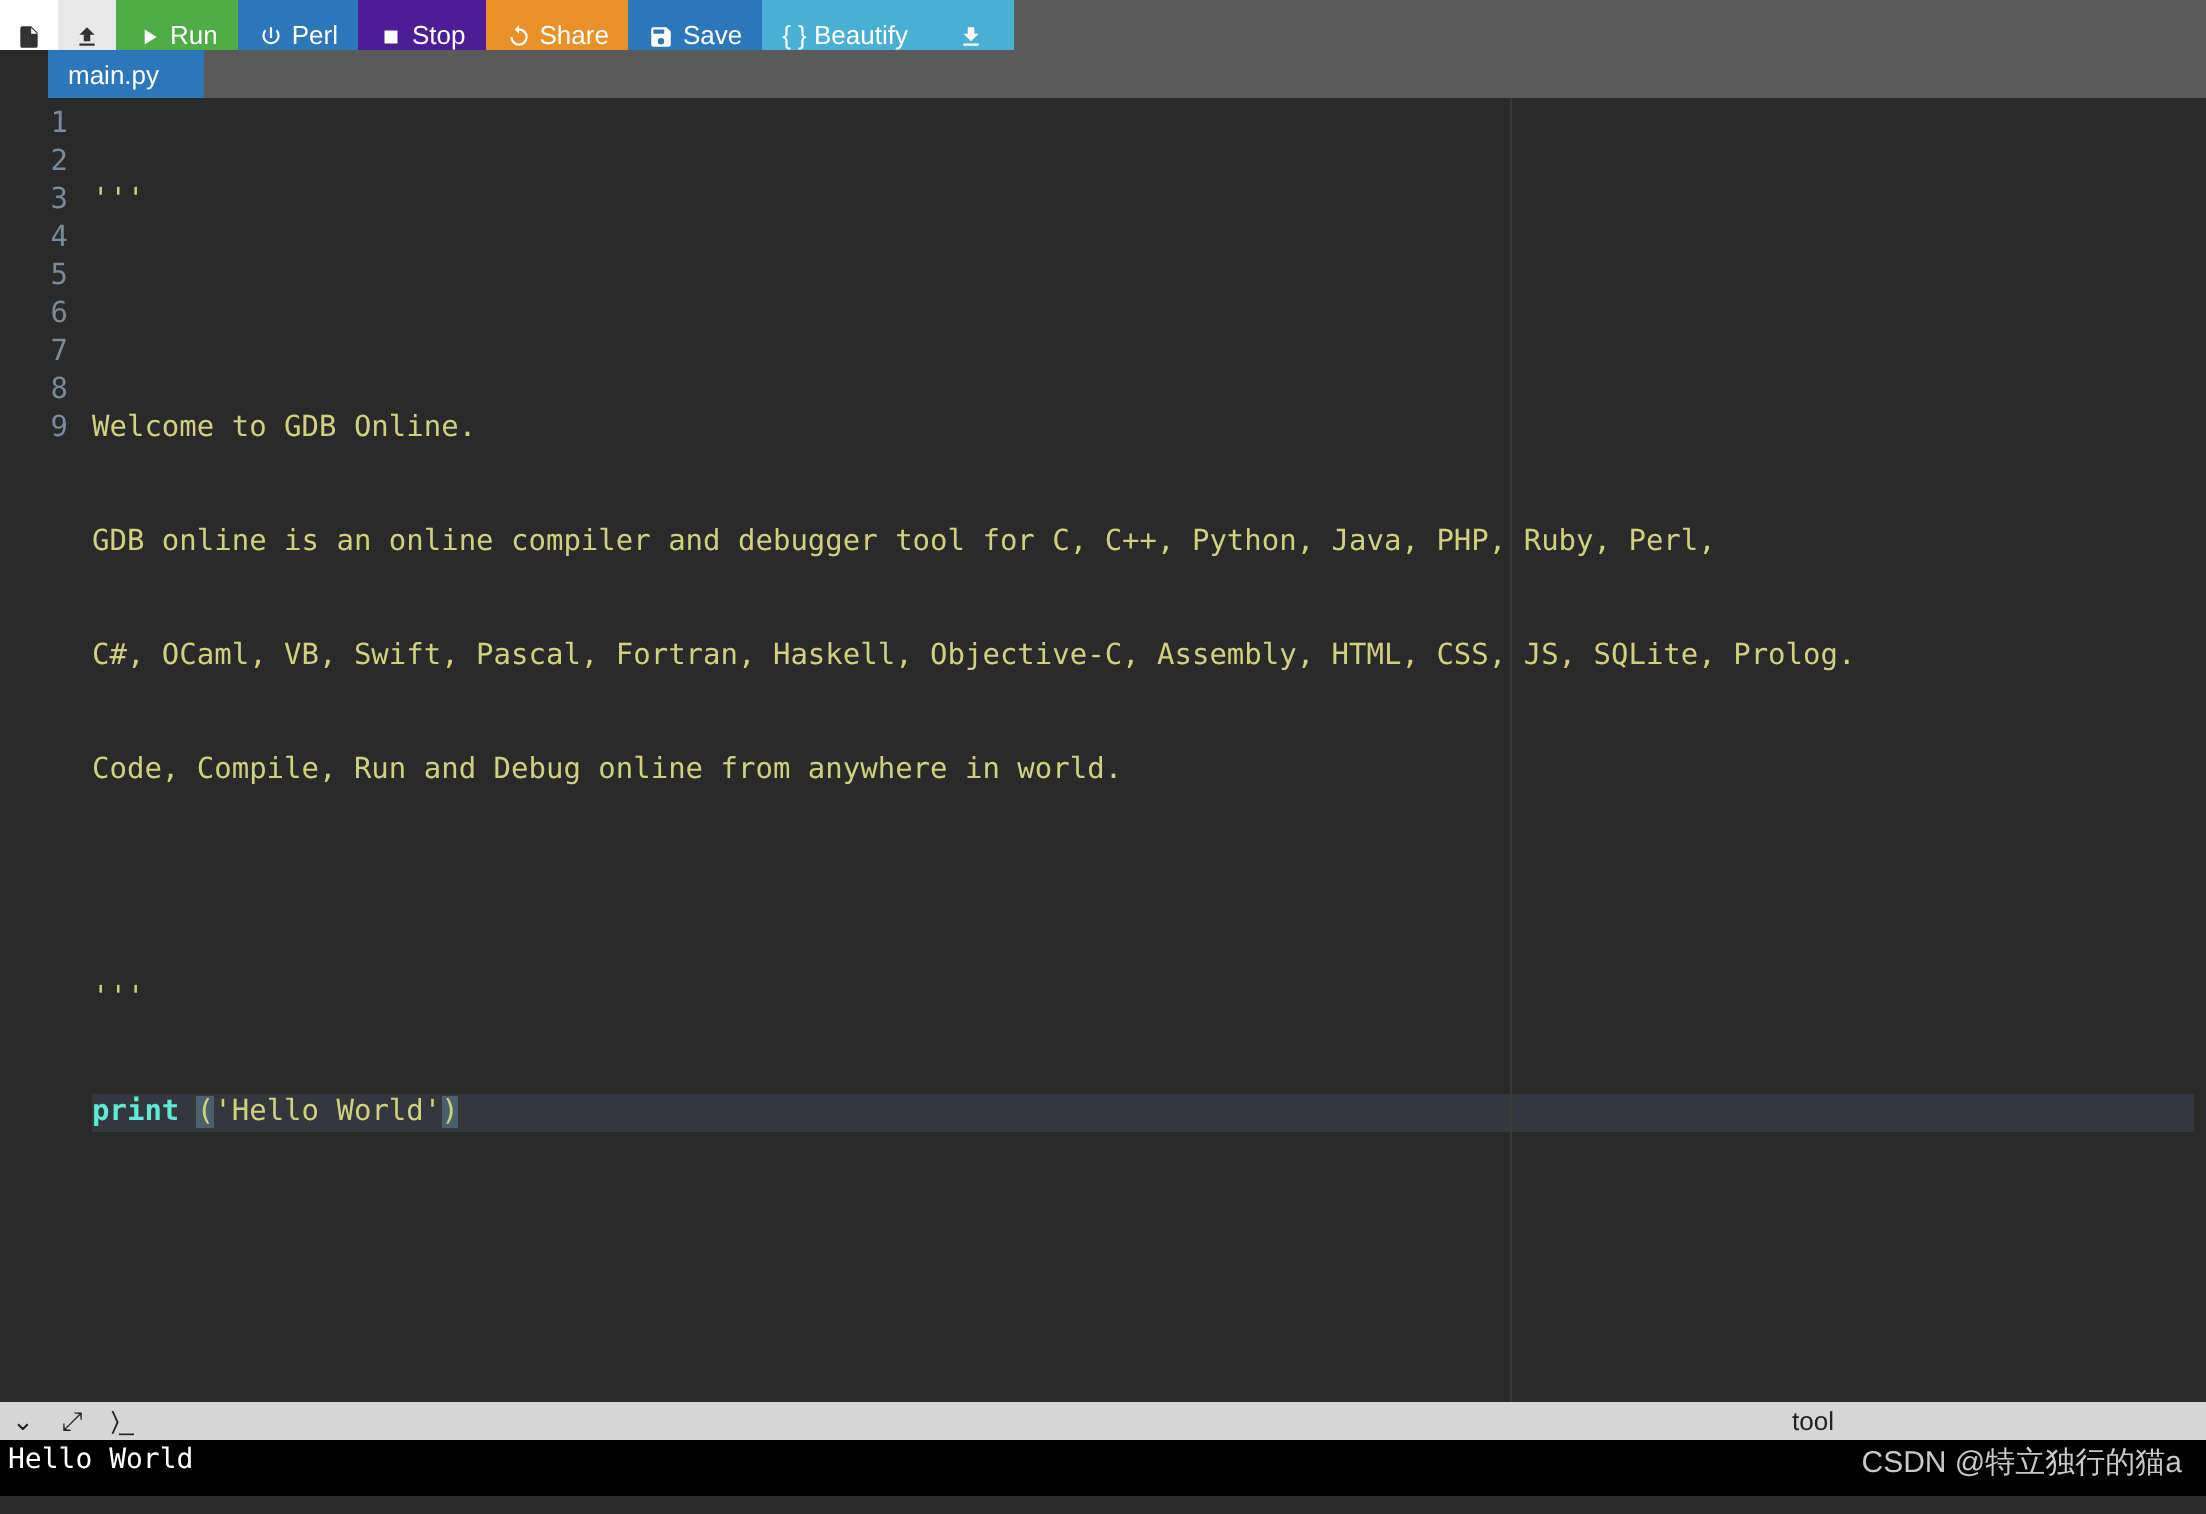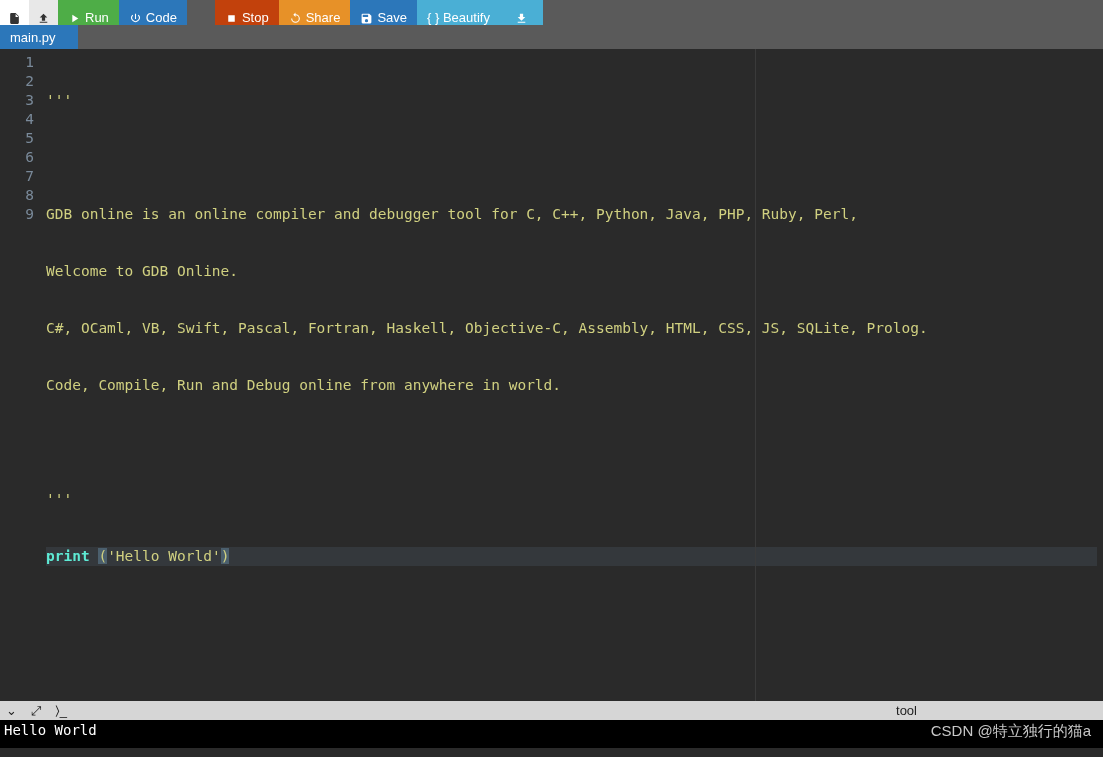--- a/index.html
+++ b/index.html
@@ -25,30 +25,31 @@
   color: #fff;
   cursor: pointer;
   border: none;
   gap: 4px;
 }
 .tb-btn svg { width: 13px; height: 13px; fill: currentColor; }
 .btn-white { background: #fff; color: #333; padding: 0 8px; }
 .btn-grey { background: #e8e8e8; color: #333; padding: 0 8px; }
 .btn-green { background: #4ead47; }
 .btn-blue { background: #2c77ba; }
-.btn-red { background: #c2410c; margin-left: 28px; }
+.btn-red { background: #4c1d95; }
 .btn-orange { background: #e79128; }
 .btn-blue2 { background: #2c77ba; }
 .btn-teal { background: #4aafd5; }
 .btn-dl { background: #4aafd5; padding: 0 15px; }
 
 .tabbar {
   height: 24px;
   background: #5a5a5a;
   display: flex;
+  margin-left: 24px;
 }
 .tab {
   background: #2c77ba;
   color: #fff;
   padding: 3px 22px 3px 10px;
   font-size: 13px;
   display: flex;
   align-items: center;
 }
 
@@ -129,21 +130,21 @@
   <button class="tb-btn btn-green">
     <svg viewBox="0 0 24 24">
         <path d="M8 5v14l11-7z"></path>
       </svg>
     <span>Run</span>
   </button>
   <button class="tb-btn btn-blue">
     <svg viewBox="0 0 24 24">
         <path d="M13 3h-2v10h2V3zm4.83 2.17l-1.42 1.42A6 6 0 1 1 7.6 6.6L6.17 5.17A8 8 0 1 0 17.83 5.17z"></path>
       </svg>
-    <span>Code</span>
+    <span>Perl</span>
   </button>
   <button class="tb-btn btn-red">
     <svg viewBox="0 0 24 24">
         <rect x="6" y="6" width="12" height="12"></rect>
       </svg>
     <span>Stop</span>
   </button>
   <button class="tb-btn btn-orange">
     <svg viewBox="0 0 24 24">
         <path d="M12 4V1L8 5l4 4V6a6 6 0 1 1-6 6H4a8 8 0 1 0 8-8z"></path>
@@ -181,22 +182,22 @@
     <div>4</div>
     <div>5</div>
     <div>6</div>
     <div>7</div>
     <div>8</div>
     <div>9</div>
   </div>
   <div class="code">
     <div class="line str">'''</div>
     <div class="line str"></div>
+    <div class="line str">Welcome to GDB Online.</div>
     <div class="line str">GDB online is an online compiler and debugger tool for C, C++, Python, Java, PHP, Ruby, Perl,</div>
-    <div class="line str">Welcome to GDB Online.</div>
     <div class="line str">C#, OCaml, VB, Swift, Pascal, Fortran, Haskell, Objective-C, Assembly, HTML, CSS, JS, SQLite, Prolog.</div>
     <div class="line str">Code, Compile, Run and Debug online from anywhere in world.</div>
     <div class="line str"></div>
     <div class="line str">'''</div>
     <div class="line active"><span class="kw">print</span> <span class="paren">(</span><span class="str">'Hello World'</span><span class="paren">)</span></div>
   </div>
 </div>
 
 <div class="footerbar">
   <span class="ico">⌄</span>

